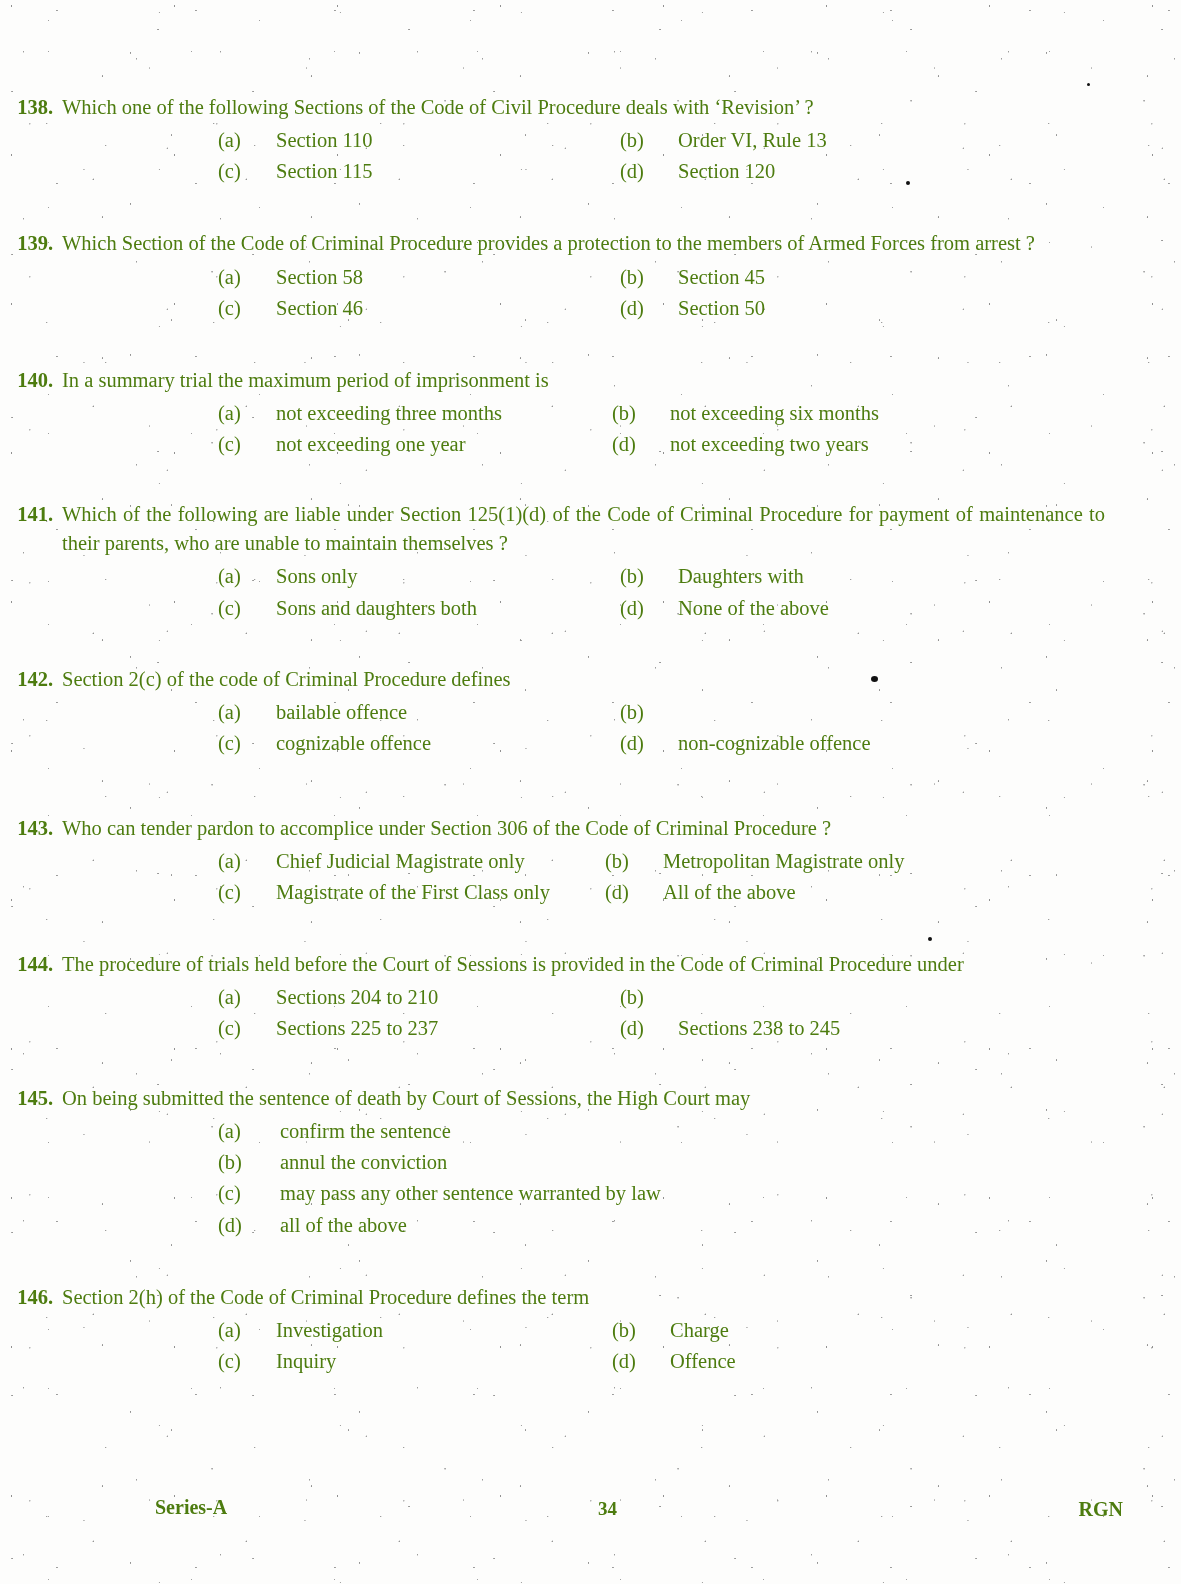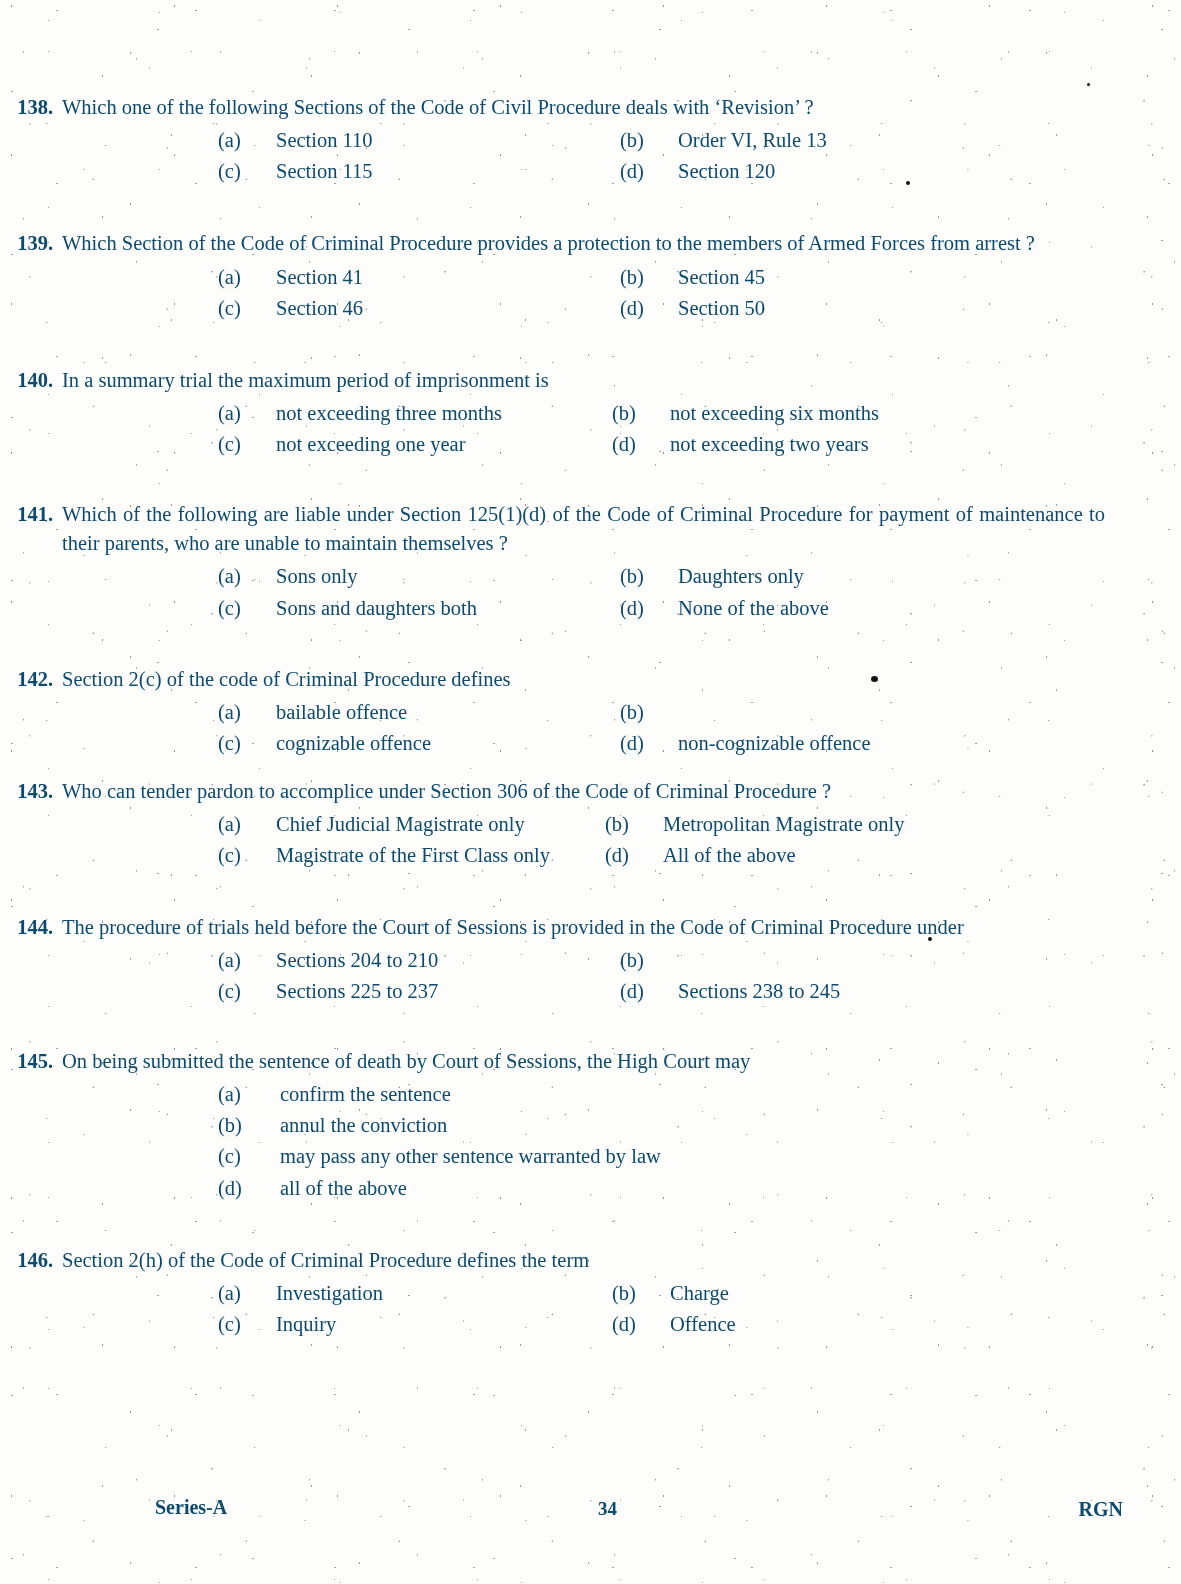--- a/index.html
+++ b/index.html
@@ -7,21 +7,21 @@
     padding: 0;
     background: #ffffff;
   }
   .page {
     position: relative;
     width: 1181px;
     height: 1584px;
     background: #fdfdfc;
     overflow: hidden;
     font-family: "Liberation Serif", "DejaVu Serif", serif;
-    color: #0c4a6e;
+    color: #4d7c0f;
   }
   
   .noise {
     position: absolute;
     inset: 0;
     pointer-events: none;
     opacity: 0.55;
     background-image:
       radial-gradient(circle at 7% 4%, #3a3a3a 0.6px, transparent 0.9px),
       radial-gradient(circle at 23% 11%, #555 0.5px, transparent 0.8px),
@@ -202,21 +202,21 @@
 
     <div class="question" style="margin-top:42px;">
       <div class="q-head">
         <div class="q-num">139.</div>
         <div class="q-text">Which Section of the Code of Criminal Procedure provides a protection to the members of Armed Forces from arrest ?</div>
       </div>
       <div class="options cols-std">
         <div class="opt-row">
           <div class="opt">
             <span class="opt-label">(a)</span>
-            <span class="opt-text">Section 41</span>
+            <span class="opt-text">Section 58</span>
           </div>
           <div class="opt">
             <span class="opt-label">(b)</span>
             <span class="opt-text">Section 45</span>
           </div>
         </div>
         <div class="opt-row">
           <div class="opt">
             <span class="opt-label">(c)</span>
             <span class="opt-text">Section 46</span>
@@ -264,21 +264,21 @@
         <div class="q-text justify">Which of the following are liable under Section 125(1)(d) of the Code of Criminal Procedure for payment of maintenance to their parents, who are unable to maintain themselves ?</div>
       </div>
       <div class="options cols-std">
         <div class="opt-row">
           <div class="opt">
             <span class="opt-label">(a)</span>
             <span class="opt-text">Sons only</span>
           </div>
           <div class="opt">
             <span class="opt-label">(b)</span>
-            <span class="opt-text">Daughters only</span>
+            <span class="opt-text">Daughters with</span>
           </div>
         </div>
         <div class="opt-row">
           <div class="opt">
             <span class="opt-label">(c)</span>
             <span class="opt-text">Sons and daughters both</span>
           </div>
           <div class="opt">
             <span class="opt-label">(d)</span>
             <span class="opt-text">None of the above</span>
@@ -308,21 +308,21 @@
             <span class="opt-text">cognizable offence</span>
           </div>
           <div class="opt">
             <span class="opt-label">(d)</span>
             <span class="opt-text">non-cognizable offence</span>
           </div>
         </div>
       </div>
     </div>
 
-    <div class="question" style="margin-top:18px;font-family:Liberation Serif, serif;">
+    <div class="question" style="margin-top:55px;font-family:Liberation Serif, serif;">
       <div class="q-head">
         <div class="q-num">143.</div>
         <div class="q-text justify">Who can tender pardon to accomplice under Section 306 of the Code of Criminal Procedure ?</div>
       </div>
       <div class="options cols-wide">
         <div class="opt-row">
           <div class="opt">
             <span class="opt-label">(a)</span>
             <span class="opt-text">Chief Judicial Magistrate only</span>
           </div>

